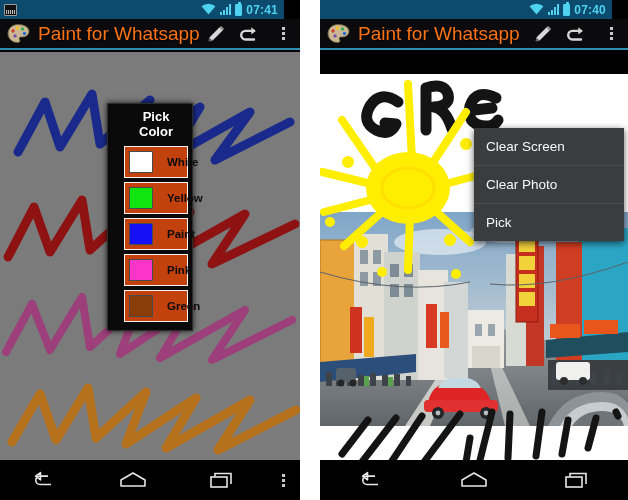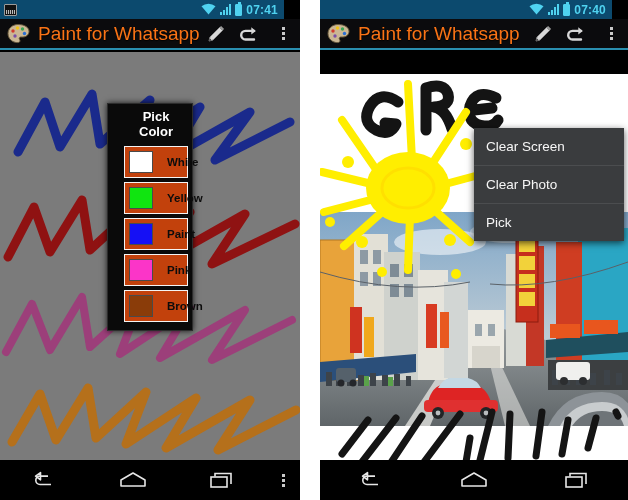--- a/index.html
+++ b/index.html
@@ -182,21 +182,21 @@
         <div class="color-row">
           <span class="sw" style="background:#1510f5"></span>
           <span class="color-label">Paint</span>
         </div>
         <div class="color-row">
           <span class="sw" style="background:#fb35c8"></span>
           <span class="color-label">Pink</span>
         </div>
         <div class="color-row">
           <span class="sw" style="background:#8a3c09"></span>
-          <span class="color-label">Brown</span>
+          <span class="color-label">Green</span>
         </div>
       </div>
     </div>
 
     <div class="navbar">
       <div class="nav-btn">
         <svg width="26" height="20" viewBox="0 0 26 20">
           <path d="M20 14.5H9a4.2 4.2 0 0 1 0-8.4h8" fill="none" stroke="#e6e6e6" stroke-width="1.6"></path>
           <path d="M9.5 2.6 4.6 6.2 9.5 9.8z" fill="none" stroke="#e6e6e6" stroke-width="1.6" stroke-linejoin="round"></path>
         </svg>

